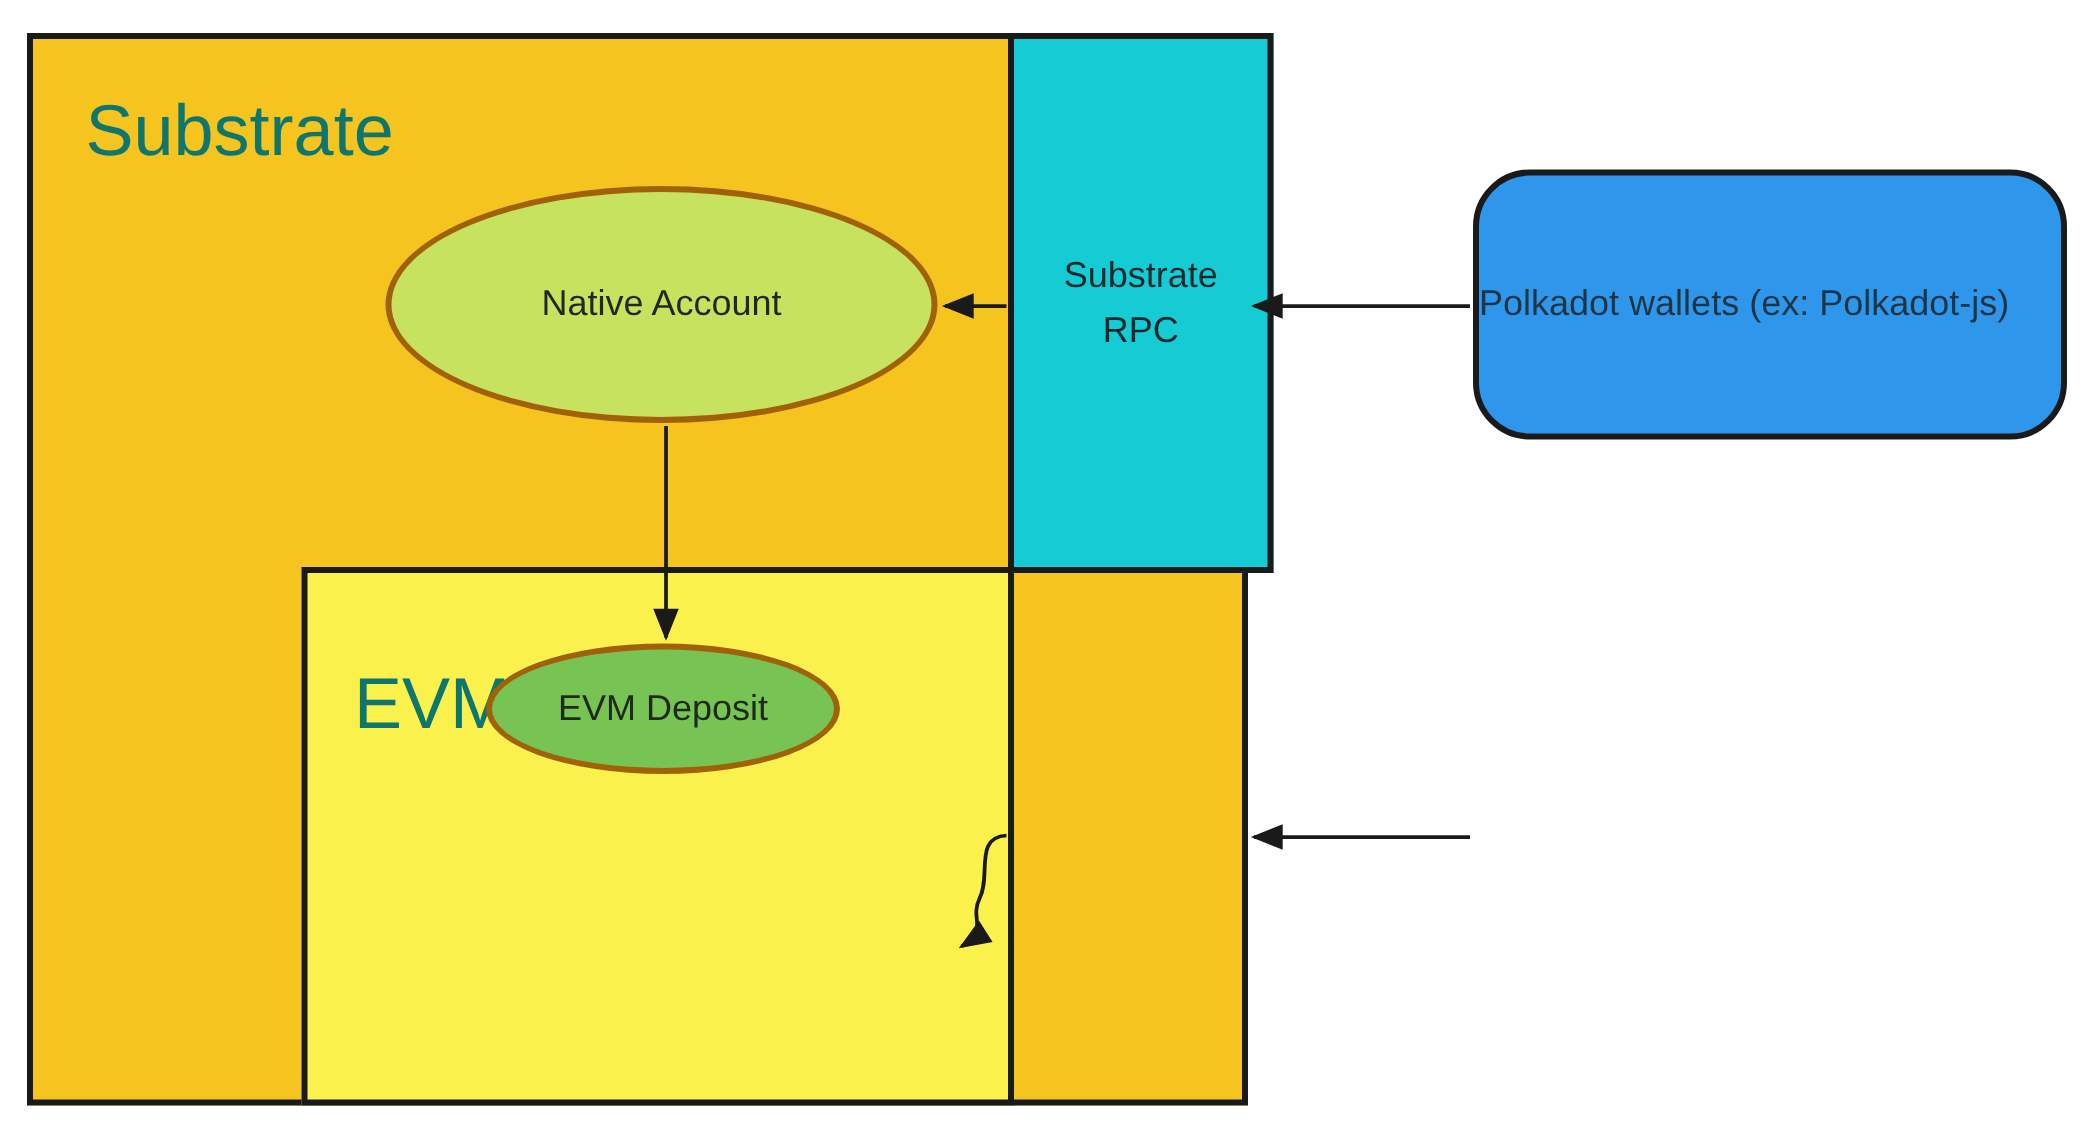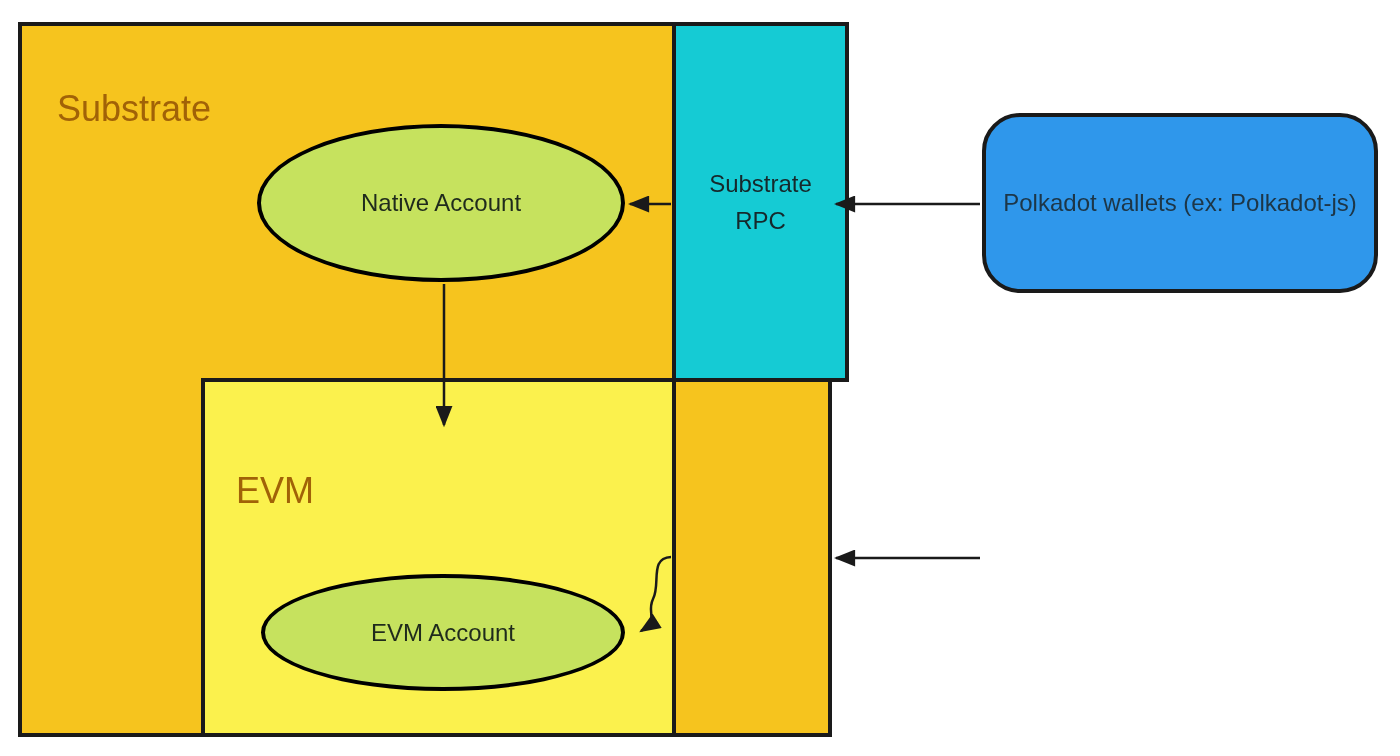--- a/index.html
+++ b/index.html
@@ -25,39 +25,38 @@
   .rpc-label{
     width:140px;text-align:center;
     font-size:24px;line-height:37px;color:#16282b;
   }
   .evm-box{
     left:201px;top:378px;width:475px;height:359px;
     background:#FBF14D;border:4px solid #1a1a1a;
   }
   
   .region-title{
-    font-size:36px;color:#a16207;line-height:1.1;
+    font-size:48px;color:#0f766e;line-height:1.1;
     white-space:nowrap;
-    margin-top:27px;
   }
   .substrate-title{left:57px;top:62px;}
   .evm-title{left:236px;top:444px;}
   
   .node{
-    border:4px solid #000000;border-radius:50%;
+    border:4px solid #a16207;border-radius:50%;
     display:flex;align-items:center;justify-content:center;
     font-size:24px;color:#1f2a1c;text-align:center;
   }
   .node-native{left:257px;top:124px;width:368px;height:158px;background:#C6E25E;}
   .node-deposit{left:324px;top:429px;width:236px;height:87px;background:#77C354;}
   .node-evm-account{left:261px;top:574px;width:364px;height:117px;background:#C6E25E;}
   
   .wallet{
     width:396px;background:#2F97EB;border:4px solid #1a1a1a;border-radius:38px;
-    display:flex;align-items:center;justify-content:center;
+    display:flex;align-items:center;justify-content:flex-start;
     font-size:24px;color:#1d3647;text-align:center;
   }
   .wallet-polkadot{left:982px;top:113px;height:180px;}
   .wallet-ethereum{left:982px;top:470px;height:178px;}
   
   #arrows{position:absolute;left:0;top:0;pointer-events:none;}
   #arrows line,#arrows path.curve{stroke:#1a1a1a;stroke-width:2.5;fill:none;}
   #arrows .head{fill:#1a1a1a;}
 </style>
 </head>
@@ -72,22 +71,22 @@
   <div class="abs rpc-cell rpc-cell-substrate">
     <div class="rpc-label">Substrate RPC</div>
   </div>
 
   <div class="abs region-title substrate-title">Substrate</div>
   <div class="abs region-title evm-title">EVM</div>
 
   <div class="abs node node-native">
     <span>Native Account</span>
   </div>
-  <div class="abs node node-evm-account">
-    <span>EVM Account</span>
+  <div class="abs node node-deposit">
+    <span>EVM Deposit</span>
   </div>
 
   <div class="abs wallet wallet-polkadot">
     <span>Polkadot wallets (ex: Polkadot-js)</span>
   </div>
 
   <svg id="arrows" width="1400" height="756" viewBox="0 0 1400 756">
     <defs>
       <marker id="ah" viewBox="0 0 10 8" refX="9" refY="4" markerWidth="22" markerHeight="17" orient="auto" markerUnits="userSpaceOnUse">
         <path class="head" d="M0,0 L10,4 L0,8 z"></path>

